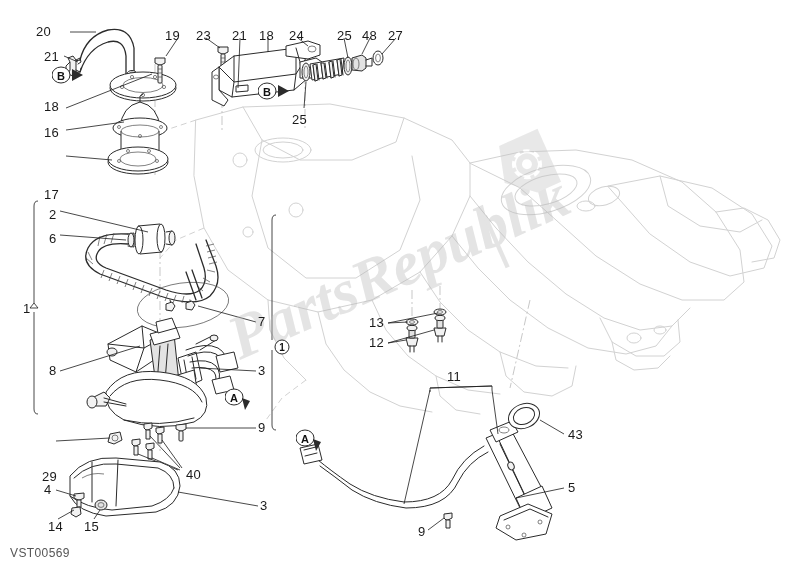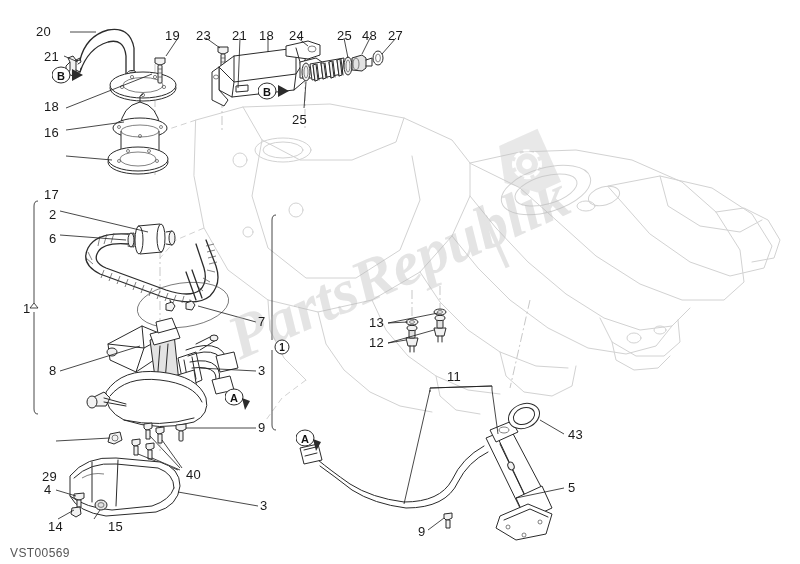--- a/index.html
+++ b/index.html
@@ -513,21 +513,21 @@
 <div class="callout" style="left:23px;top:302px;">1</div>
 <div class="callout" style="left:258px;top:315px;">7</div>
 <div class="callout" style="left:49px;top:364px;">8</div>
 <div class="callout" style="left:258px;top:364px;">3</div>
 <div class="callout" style="left:258px;top:421px;">9</div>
 <div class="callout" style="left:42px;top:434px;margin-top:36px;">29</div>
 <div class="callout" style="left:186px;top:468px;">40</div>
 <div class="callout" style="left:44px;top:483px;">4</div>
 <div class="callout" style="left:260px;top:499px;">3</div>
 <div class="callout" style="left:48px;top:520px;">14</div>
-<div class="callout" style="left:84px;top:520px;margin-left:24px;">15</div>
+<div class="callout" style="left:84px;top:520px;">15</div>
 <div class="callout" style="left:369px;top:316px;">13</div>
 <div class="callout" style="left:369px;top:336px;">12</div>
 <div class="callout" style="left:447px;top:370px;">11</div>
 <div class="callout" style="left:568px;top:428px;">43</div>
 <div class="callout" style="left:568px;top:481px;">5</div>
 <div class="callout" style="left:418px;top:525px;">9</div>
 
 <div class="diagcode">VST00569</div>
 
 </div>

